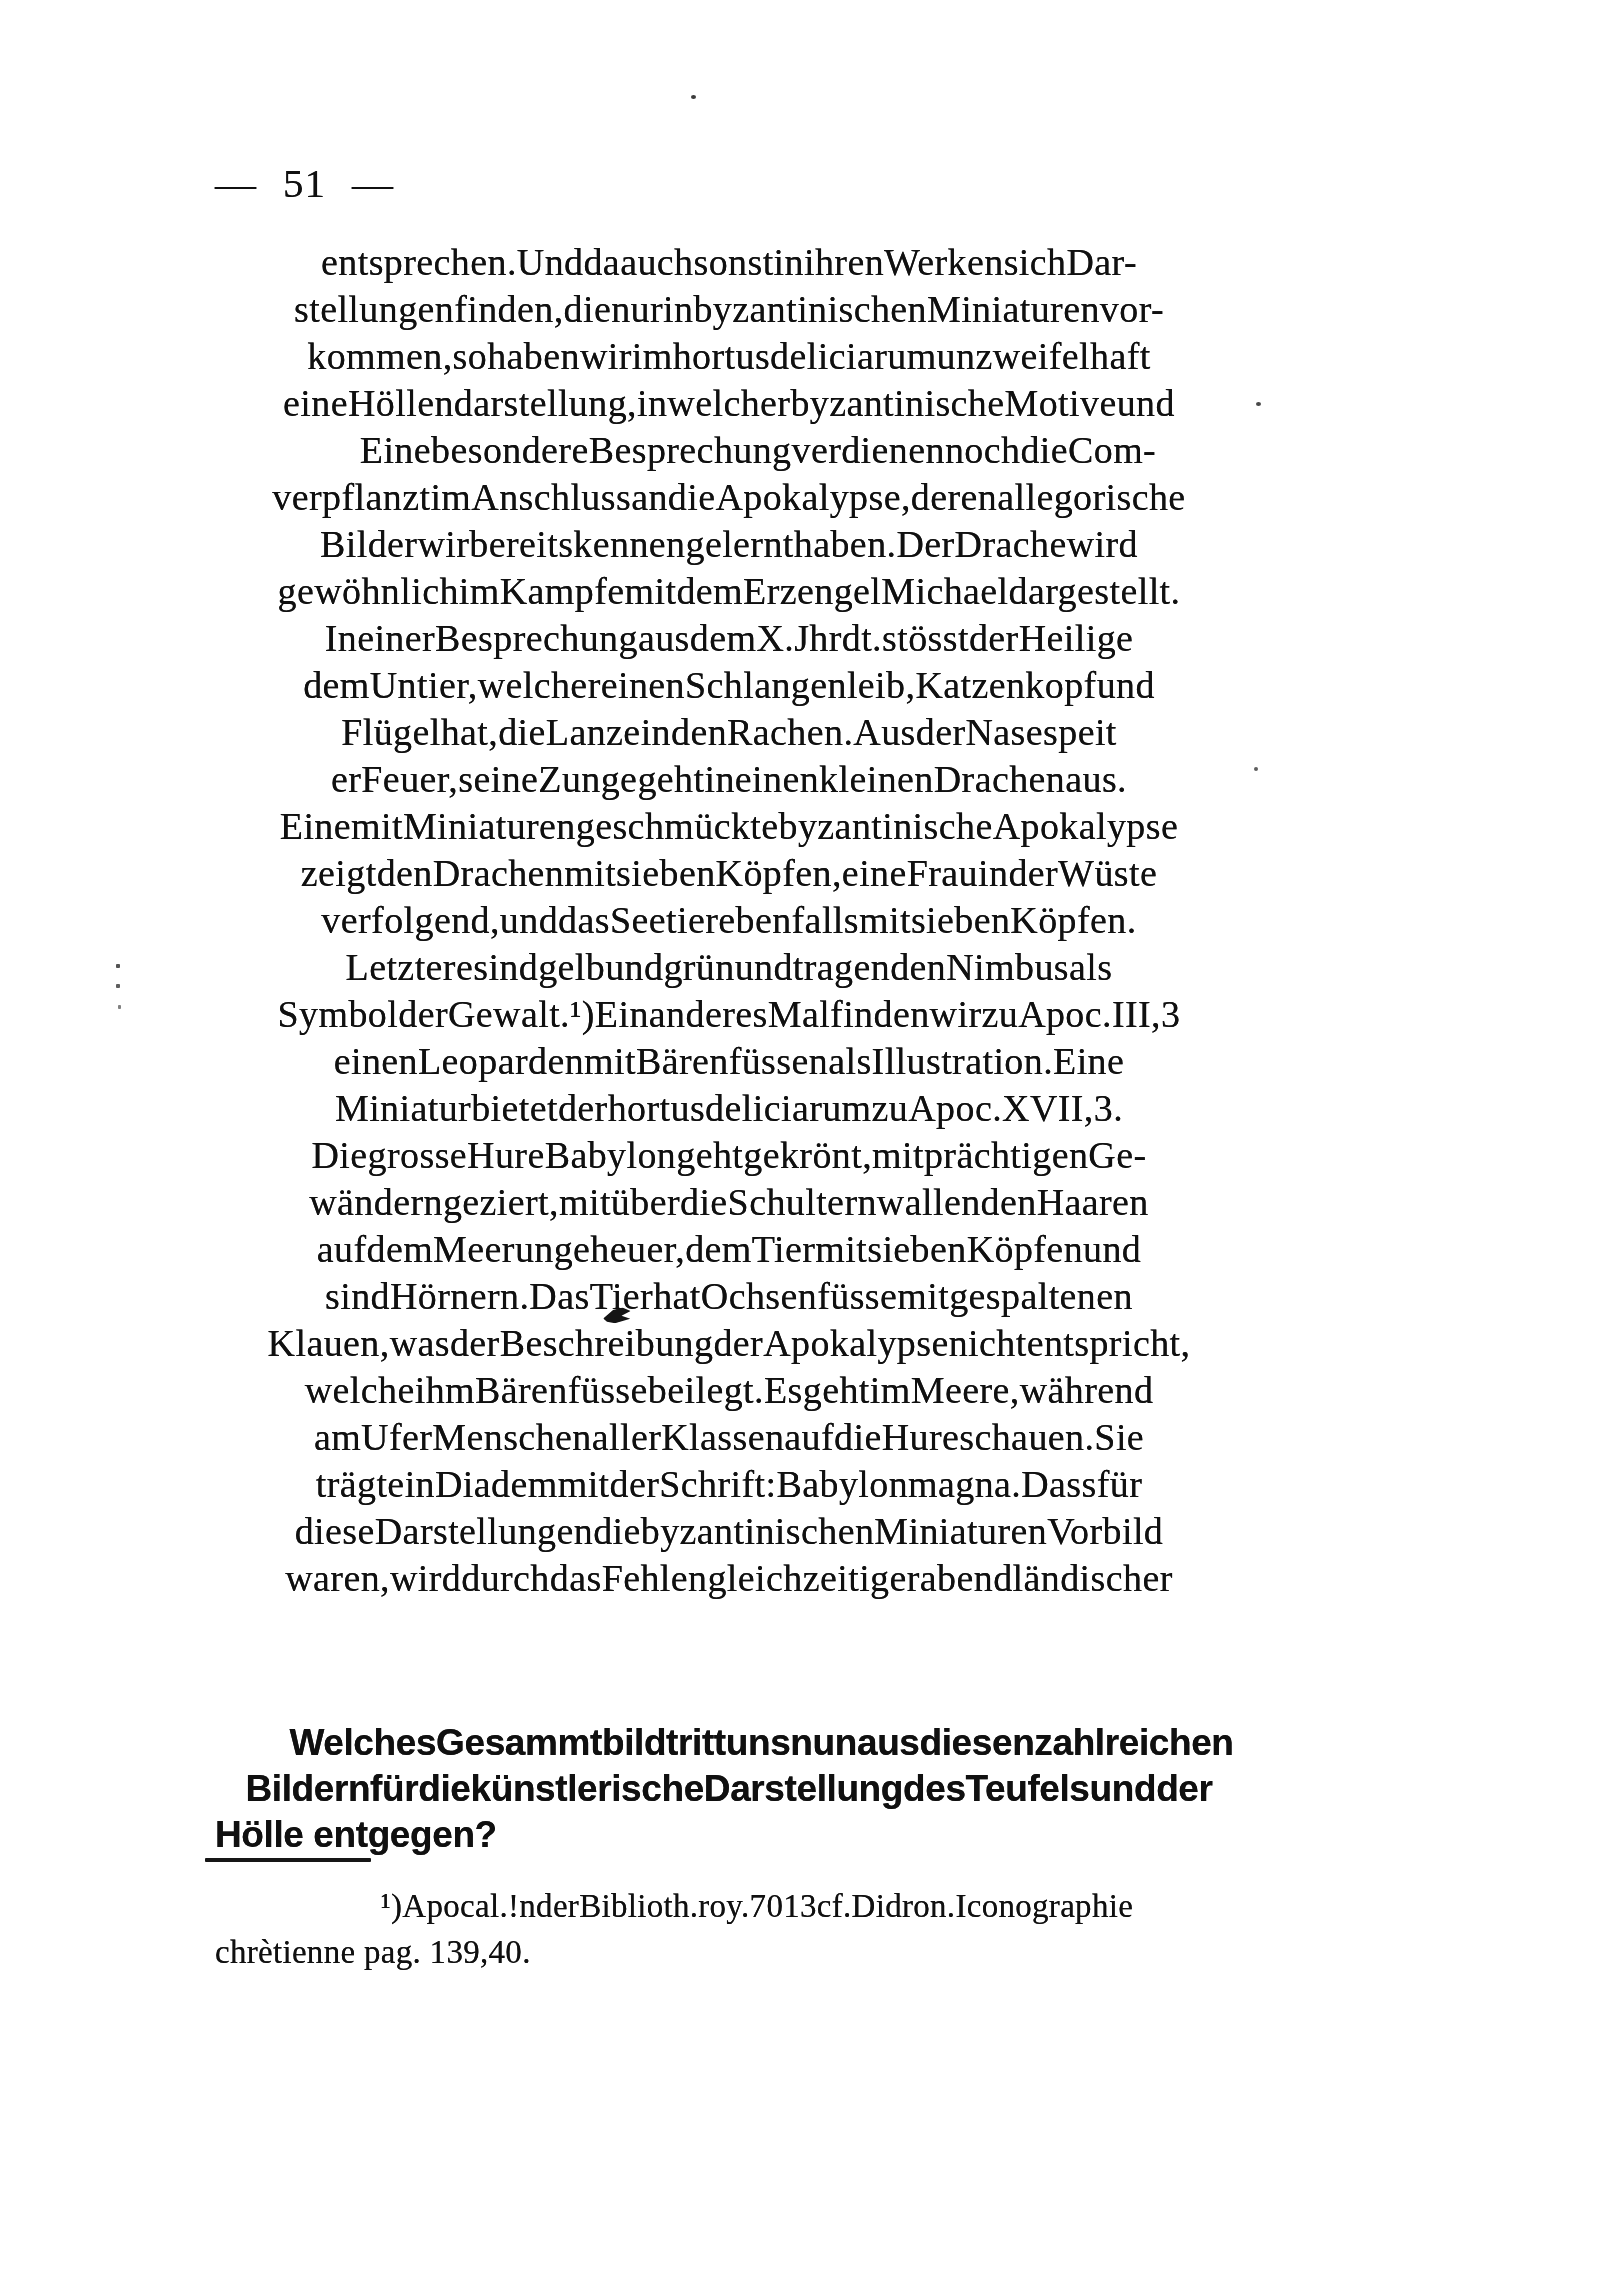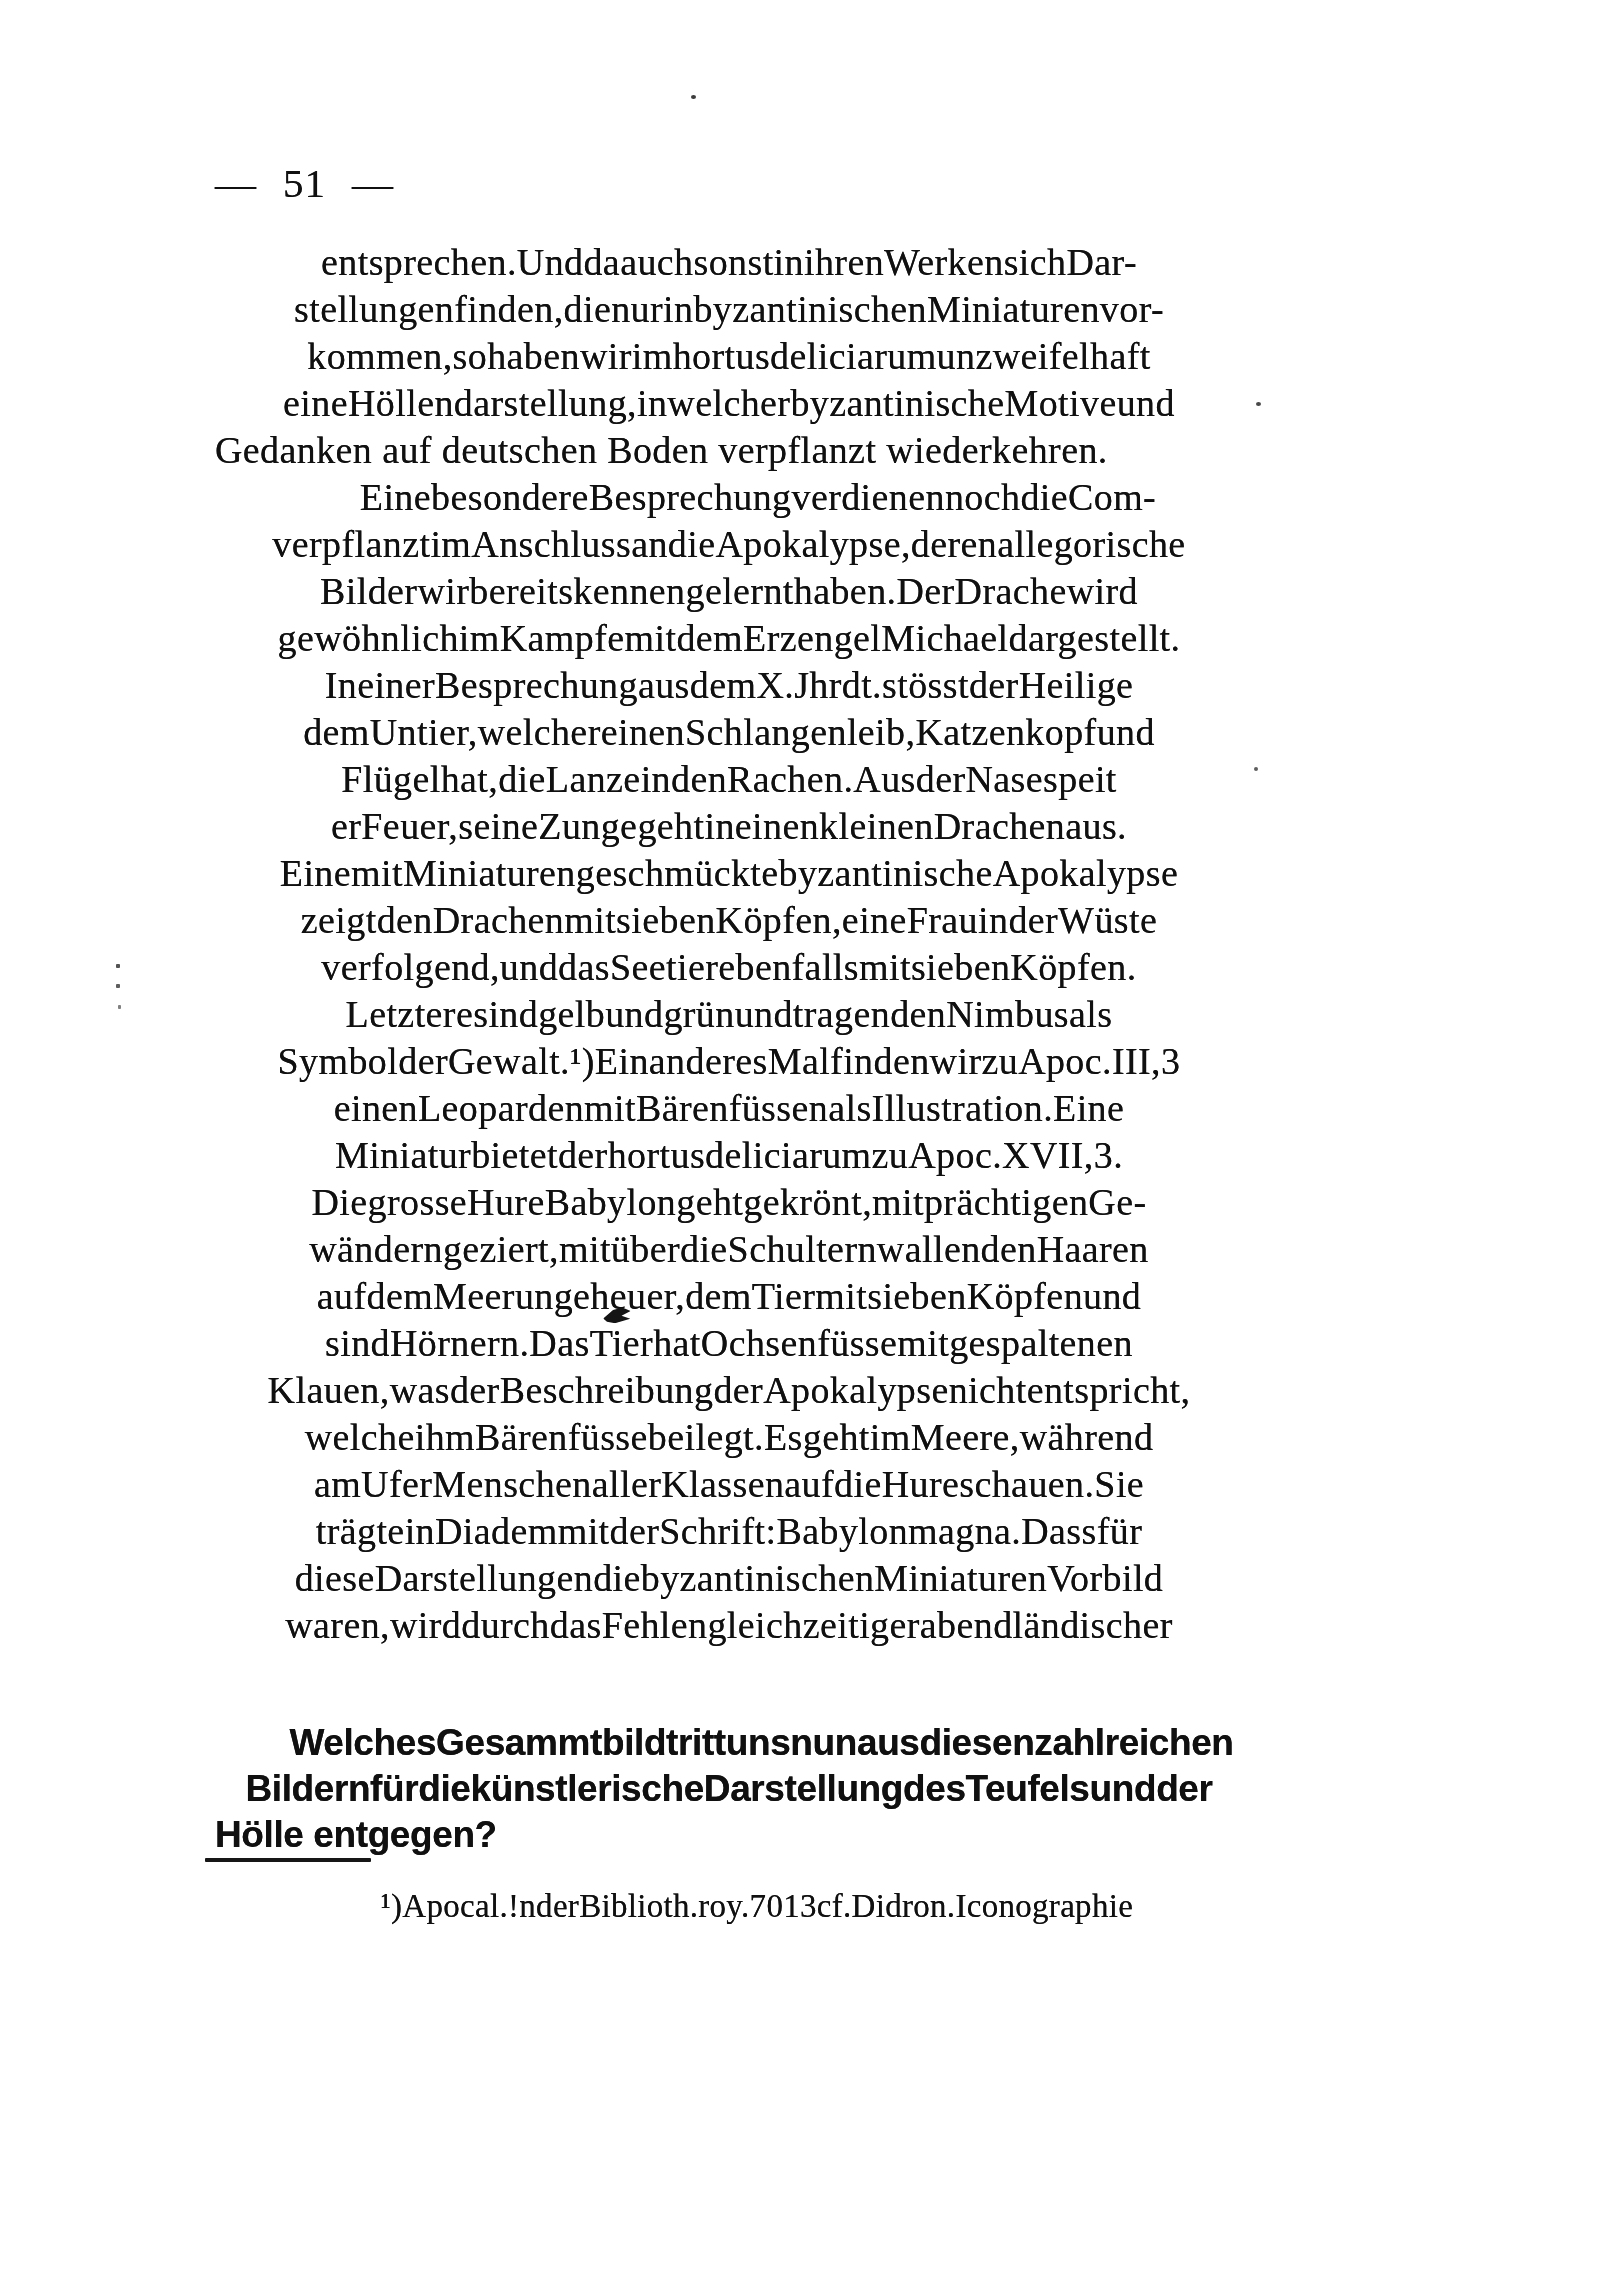--- a/index.html
+++ b/index.html
@@ -83,21 +83,20 @@
       </div>
       <div class="line just">
         <span>eine</span>
         <span>Höllendarstellung,</span>
         <span>in</span>
         <span>welcher</span>
         <span>byzantinische</span>
         <span>Motive</span>
         <span>und</span>
       </div>
-      <div class="line flush">Gedanken auf deutschen Boden verpflanzt wiederkehren.</div>
       <div class="line just indent">
         <span>Eine</span>
         <span>besondere</span>
         <span>Besprechung</span>
         <span>verdienen</span>
         <span>noch</span>
         <span>die</span>
         <span>Com-</span>
       </div>
       <div class="line just">
@@ -393,20 +392,21 @@
         <span>Apocal.</span>
         <span>!n</span>
         <span>der</span>
         <span>Biblioth.</span>
         <span>roy.</span>
         <span>7013</span>
         <span>cf.</span>
         <span>Didron.</span>
         <span>Iconographie</span>
       </div>
+      <div class="line flush">chrètienne pag. 139,40.</div>
     </div>
 
   <div class="speck" id="speck-top"></div>
   <div class="speck" id="speck-line4"></div>
   <div class="speck" id="speck-line11"></div>
   <div class="speck" id="margin-dot-1"></div>
   <div class="speck" id="margin-dot-2"></div>
   <div class="speck" id="margin-dot-3"></div>
   <div class="blot"></div>
 

